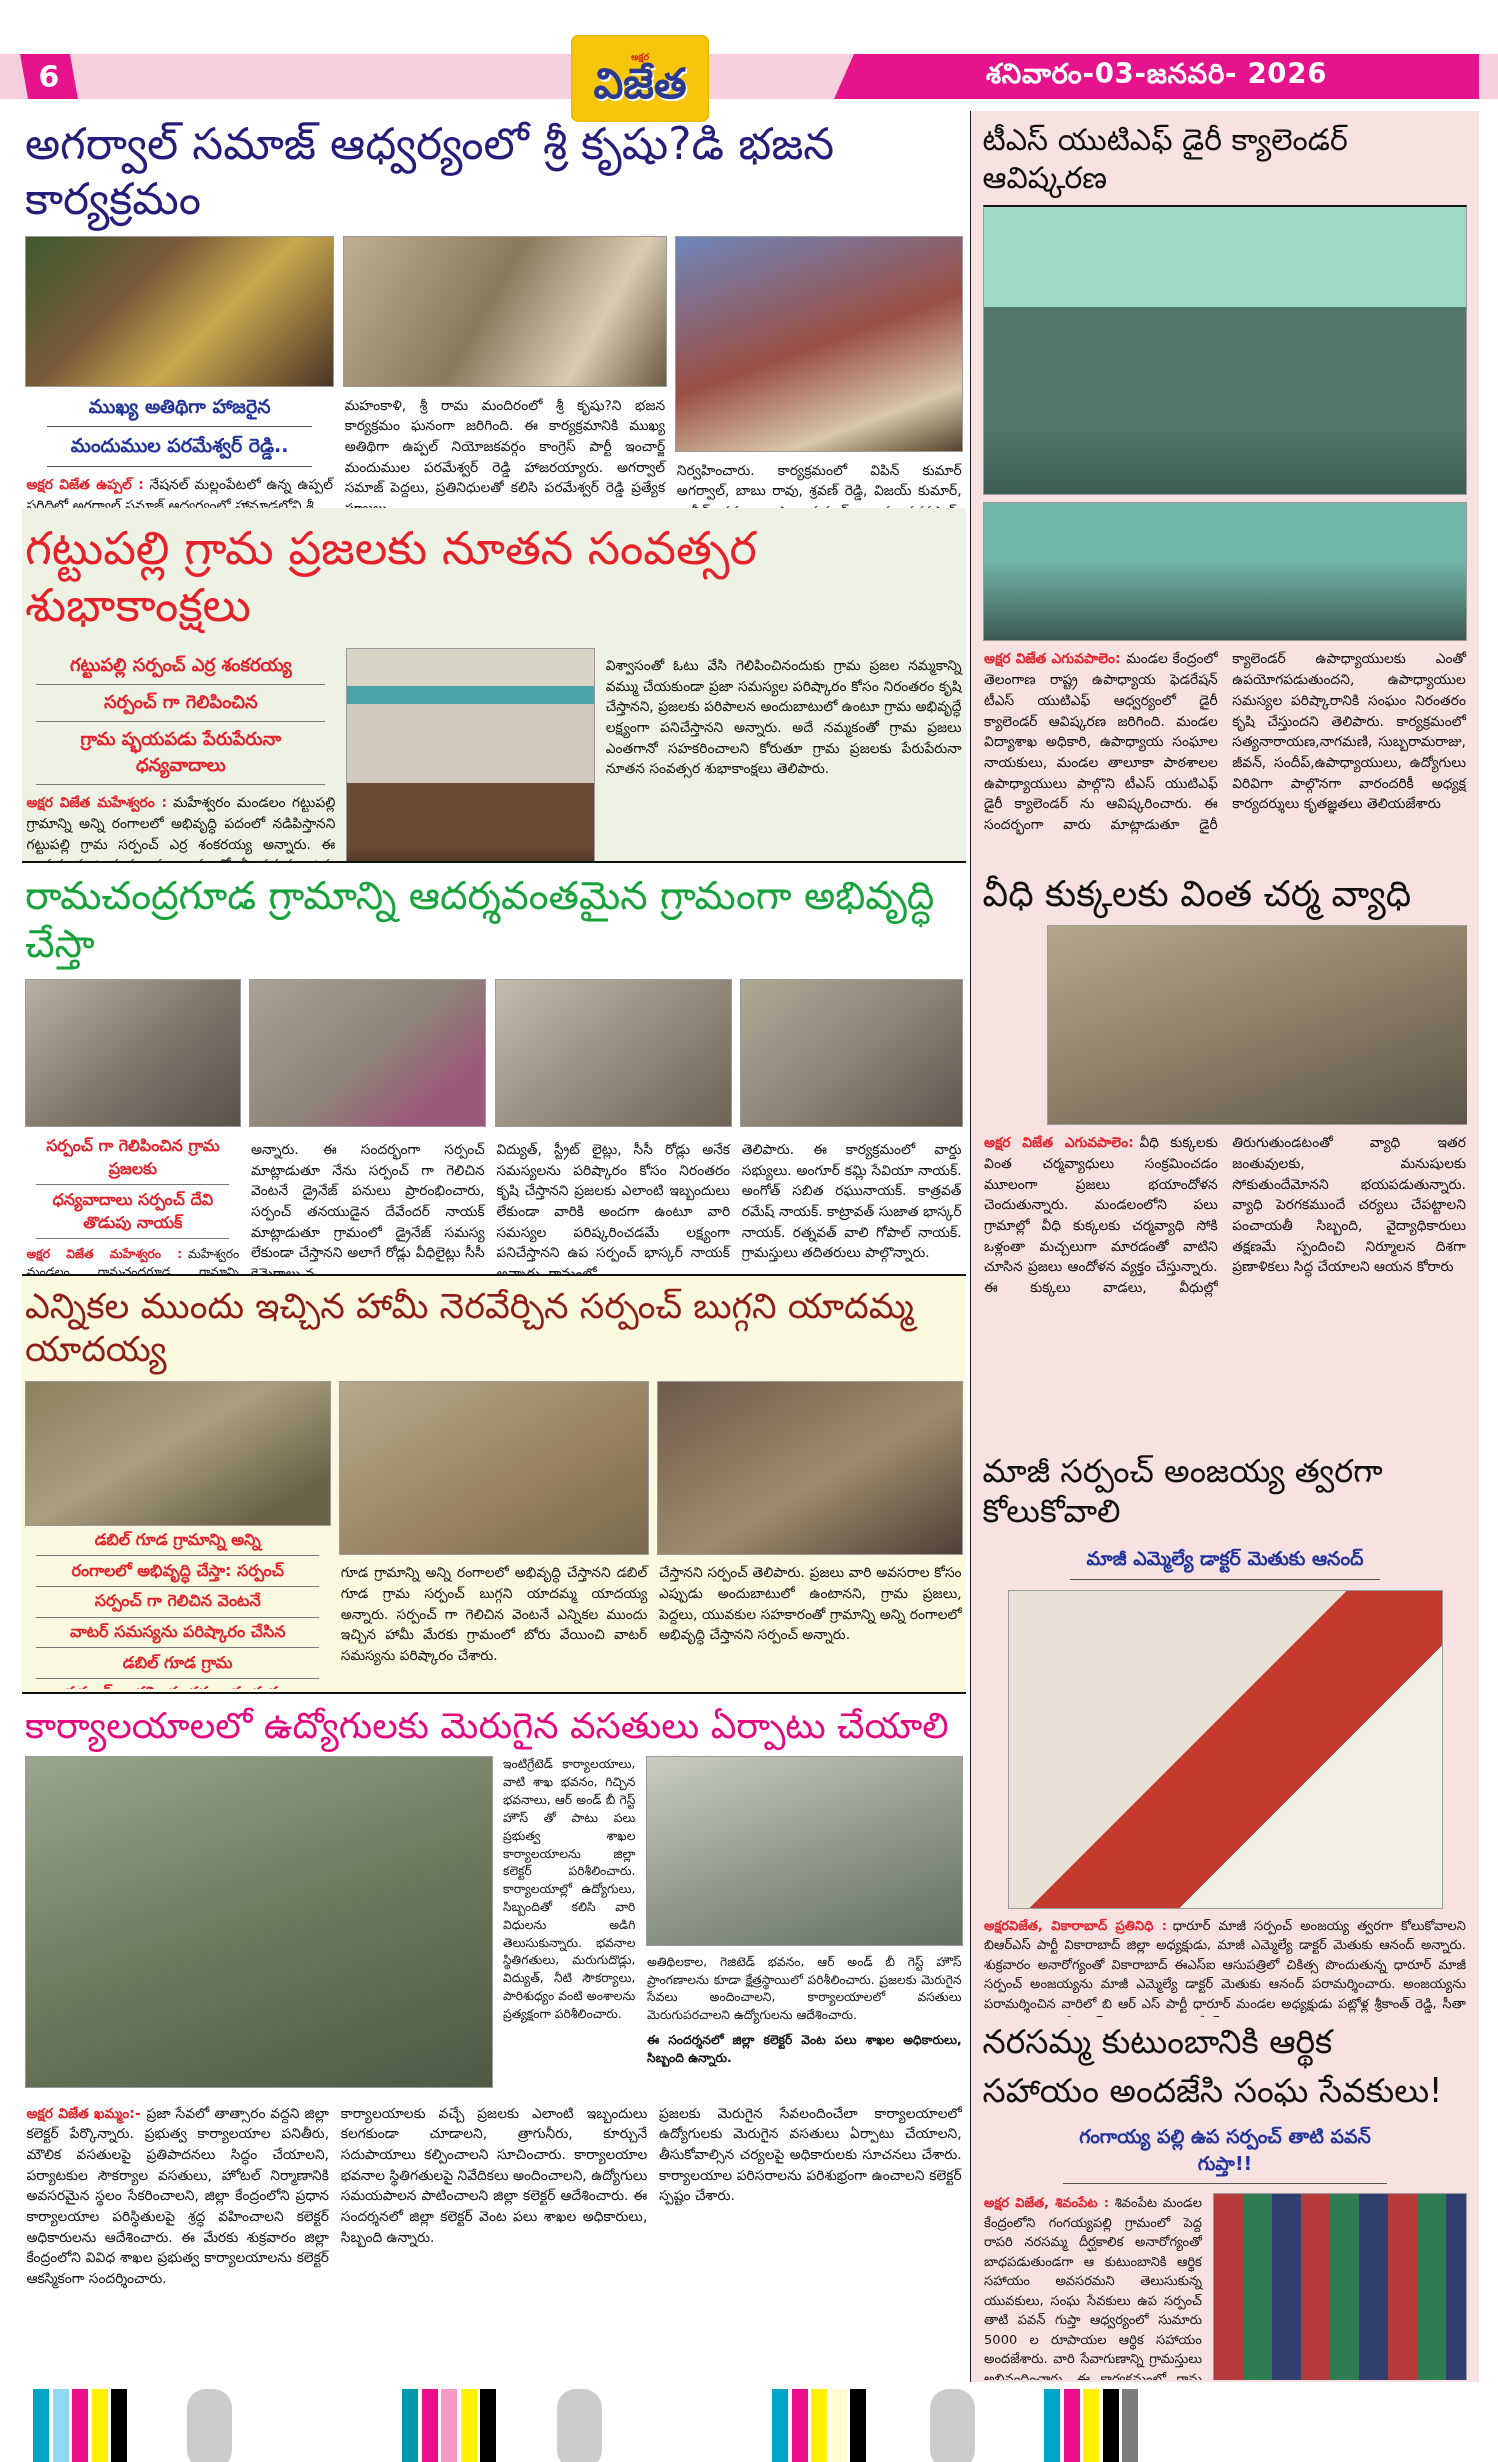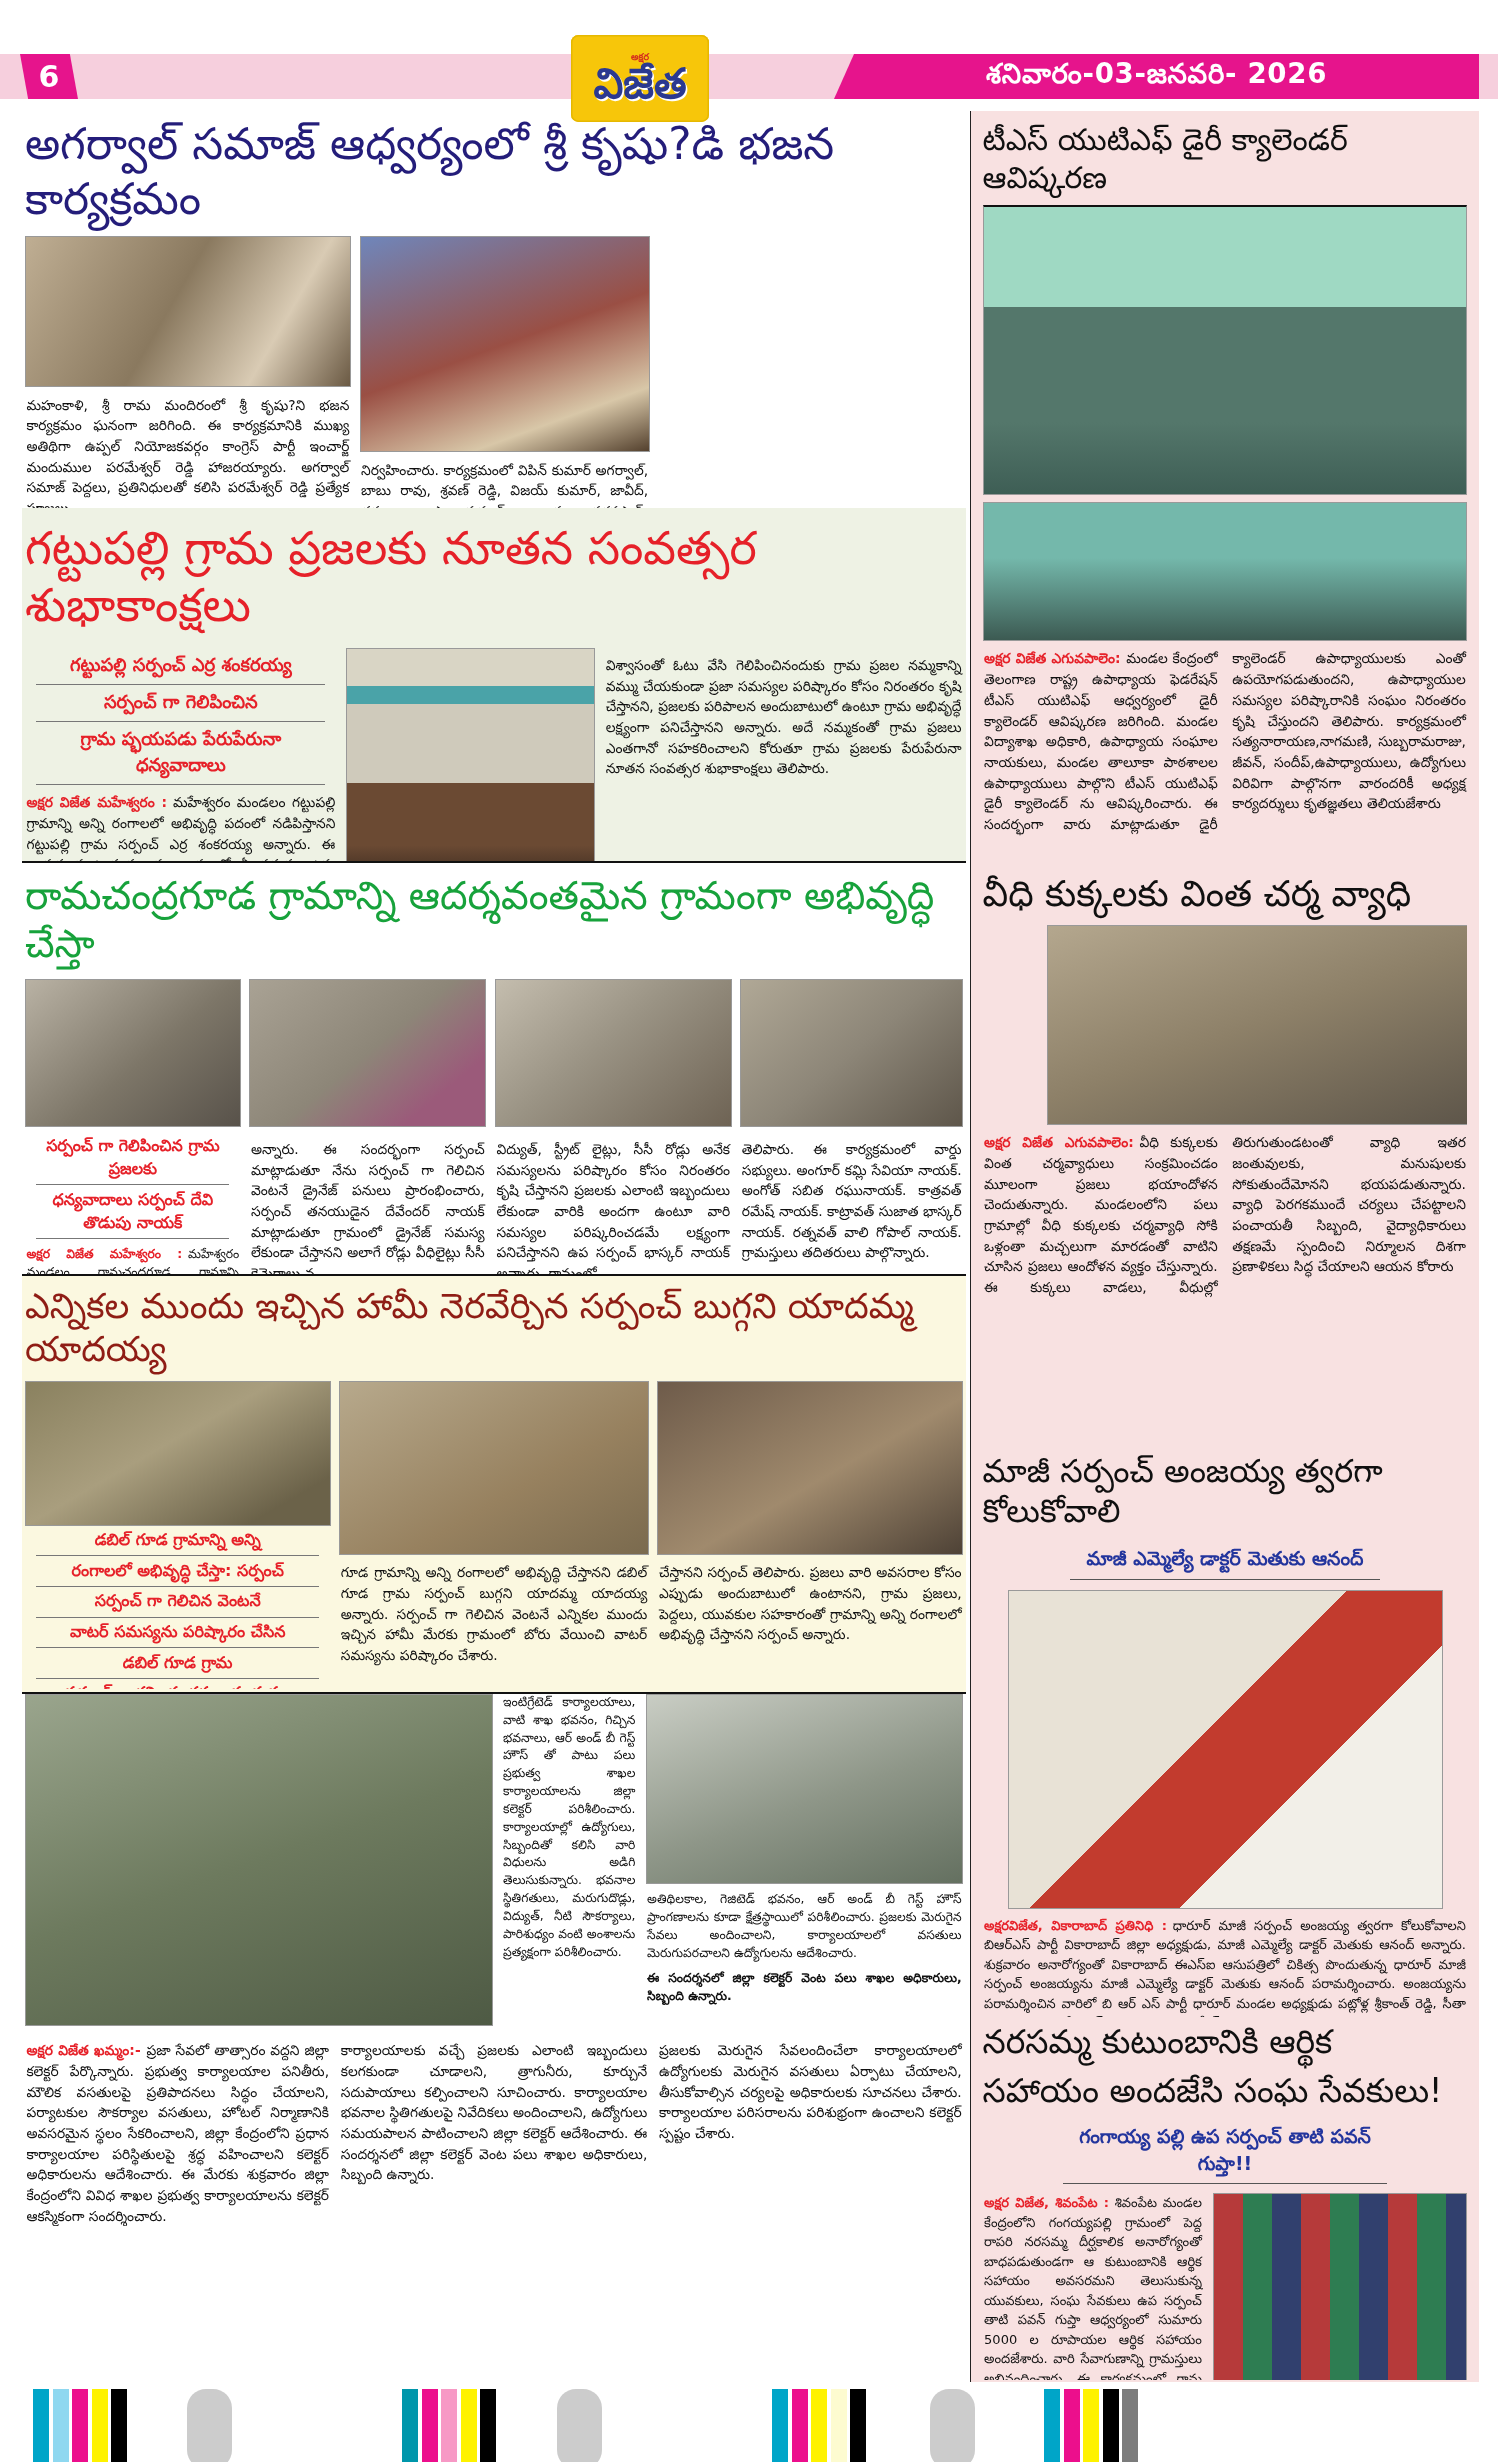--- a/index.html
+++ b/index.html
@@ -94,20 +94,26 @@
     <span class="small">అక్షర</span>
     <span class="big">విజేత</span>
   </div>
   <div class="datebox">శనివారం-03-జనవరి- 2026</div>
 
   <div class="main">
 
     <div class="art" id="a1">
       <div class="hl hl-a1">అగర్వాల్ సమాజ్ ఆధ్వర్యంలో శ్రీ కృషు?డి భజన కార్యక్రమం</div>
       <div class="row">
+        <div class="cell" style="width:312px;">
+          <div class="ph ph-a1-1" style="height:151px;"></div>
+          <span class="sub-blue">ముఖ్య అతిథిగా హాజరైన</span>
+          <span class="sub-blue">మందుముల పరమేశ్వర్ రెడ్డి..</span>
+          <p class="bodytxt"><span class="lead">అక్షర విజేత ఉప్పల్ :</span><span>నేషనల్ మల్లంపేటలో ఉన్న ఉప్పల్ పరిధిలో అగర్వాల్ సమాజ్ ఆధ్వర్యంలో హాన్గూడలోని శ్రీ</span></p>
+        </div>
         <div class="cell" style="width:326px;">
           <div class="ph ph-a1-2" style="height:151px;"></div>
           <p class="bodytxt">మహంకాళి, శ్రీ రామ మందిరంలో శ్రీ కృషు?ని భజన కార్యక్రమం ఘనంగా జరిగింది. ఈ కార్యక్రమానికి ముఖ్య అతిథిగా ఉప్పల్ నియోజకవర్గం కాంగ్రెస్ పార్టీ ఇంచార్జ్ మందుముల పరమేశ్వర్ రెడ్డి హాజరయ్యారు. అగర్వాల్ సమాజ్ పెద్దలు, ప్రతినిధులతో కలిసి పరమేశ్వర్ రెడ్డి ప్రత్యేక పూజలు</p>
         </div>
         <div class="cell" style="width:290px;">
           <div class="ph ph-a1-3" style="height:216px;"></div>
           <p class="bodytxt">నిర్వహించారు. కార్యక్రమంలో విపిన్ కుమార్ అగర్వాల్, బాబు రావు, శ్రవణ్ రెడ్డి, విజయ్ కుమార్, జావీద్, ధర్మరాజు, సాయికుమార్, రాజన్న, వరప్రసాద్, రమాకాంత్ రెడ్డి, సింగమనేని రఘు, విశాల్, వికాస్, శివ, రవికిరణ్, తదితరులు పాల్గొన్నారు.</p>
         </div>
       </div>
     </div>
@@ -186,20 +192,21 @@
         </div>
       </div>
       <div class="row" style="margin-top:2.9px;">
         <div class="cell" style="width:308px;"></div>
         <div class="cell" style="width:312px;"></div>
         <div class="cell" style="width:308px;"></div>
       </div>
     </div>
 
     <div class="art" id="a5">
+      <div class="hl hl-a5">కార్యాలయాలలో ఉద్యోగులకు మెరుగైన వసతులు ఏర్పాటు చేయాలి</div>
       <div class="row" style="height:339px;">
         <div class="cell" style="width:470px;">
           <div class="ph ph-a5-1" style="height:332px;"></div>
         </div>
         <div class="cell" style="width:136px;">
           <p class="bodytxt small" style="margin-top:0;">ఇంటిగ్రేటెడ్ కార్యాలయాలు, వాటి శాఖ భవనం, గిచ్చిన భవనాలు, ఆర్ అండ్ బీ గెస్ట్ హౌస్ తో పాటు పలు ప్రభుత్వ శాఖల కార్యాలయాలను జిల్లా కలెక్టర్ పరిశీలించారు. కార్యాలయాల్లో ఉద్యోగులు, సిబ్బందితో కలిసి వారి విధులను అడిగి తెలుసుకున్నారు. భవనాల స్థితిగతులు, మరుగుదొడ్లు, విద్యుత్, నీటి సౌకర్యాలు, పారిశుధ్యం వంటి అంశాలను ప్రత్యక్షంగా పరిశీలించారు.</p>
         </div>
         <div class="cell" style="width:319px;">
           <div class="ph ph-a5-2" style="height:190px;"></div>
           <p class="bodytxt small">అతిథిలకాల, గెజిటెడ్ భవనం, ఆర్ అండ్ బీ గెస్ట్ హౌస్ ప్రాంగణాలను కూడా క్షేత్రస్థాయిలో పరిశీలించారు. ప్రజలకు మెరుగైన సేవలు అందించాలని, కార్యాలయాలలో వసతులు మెరుగుపరచాలని ఉద్యోగులను ఆదేశించారు.</p>

